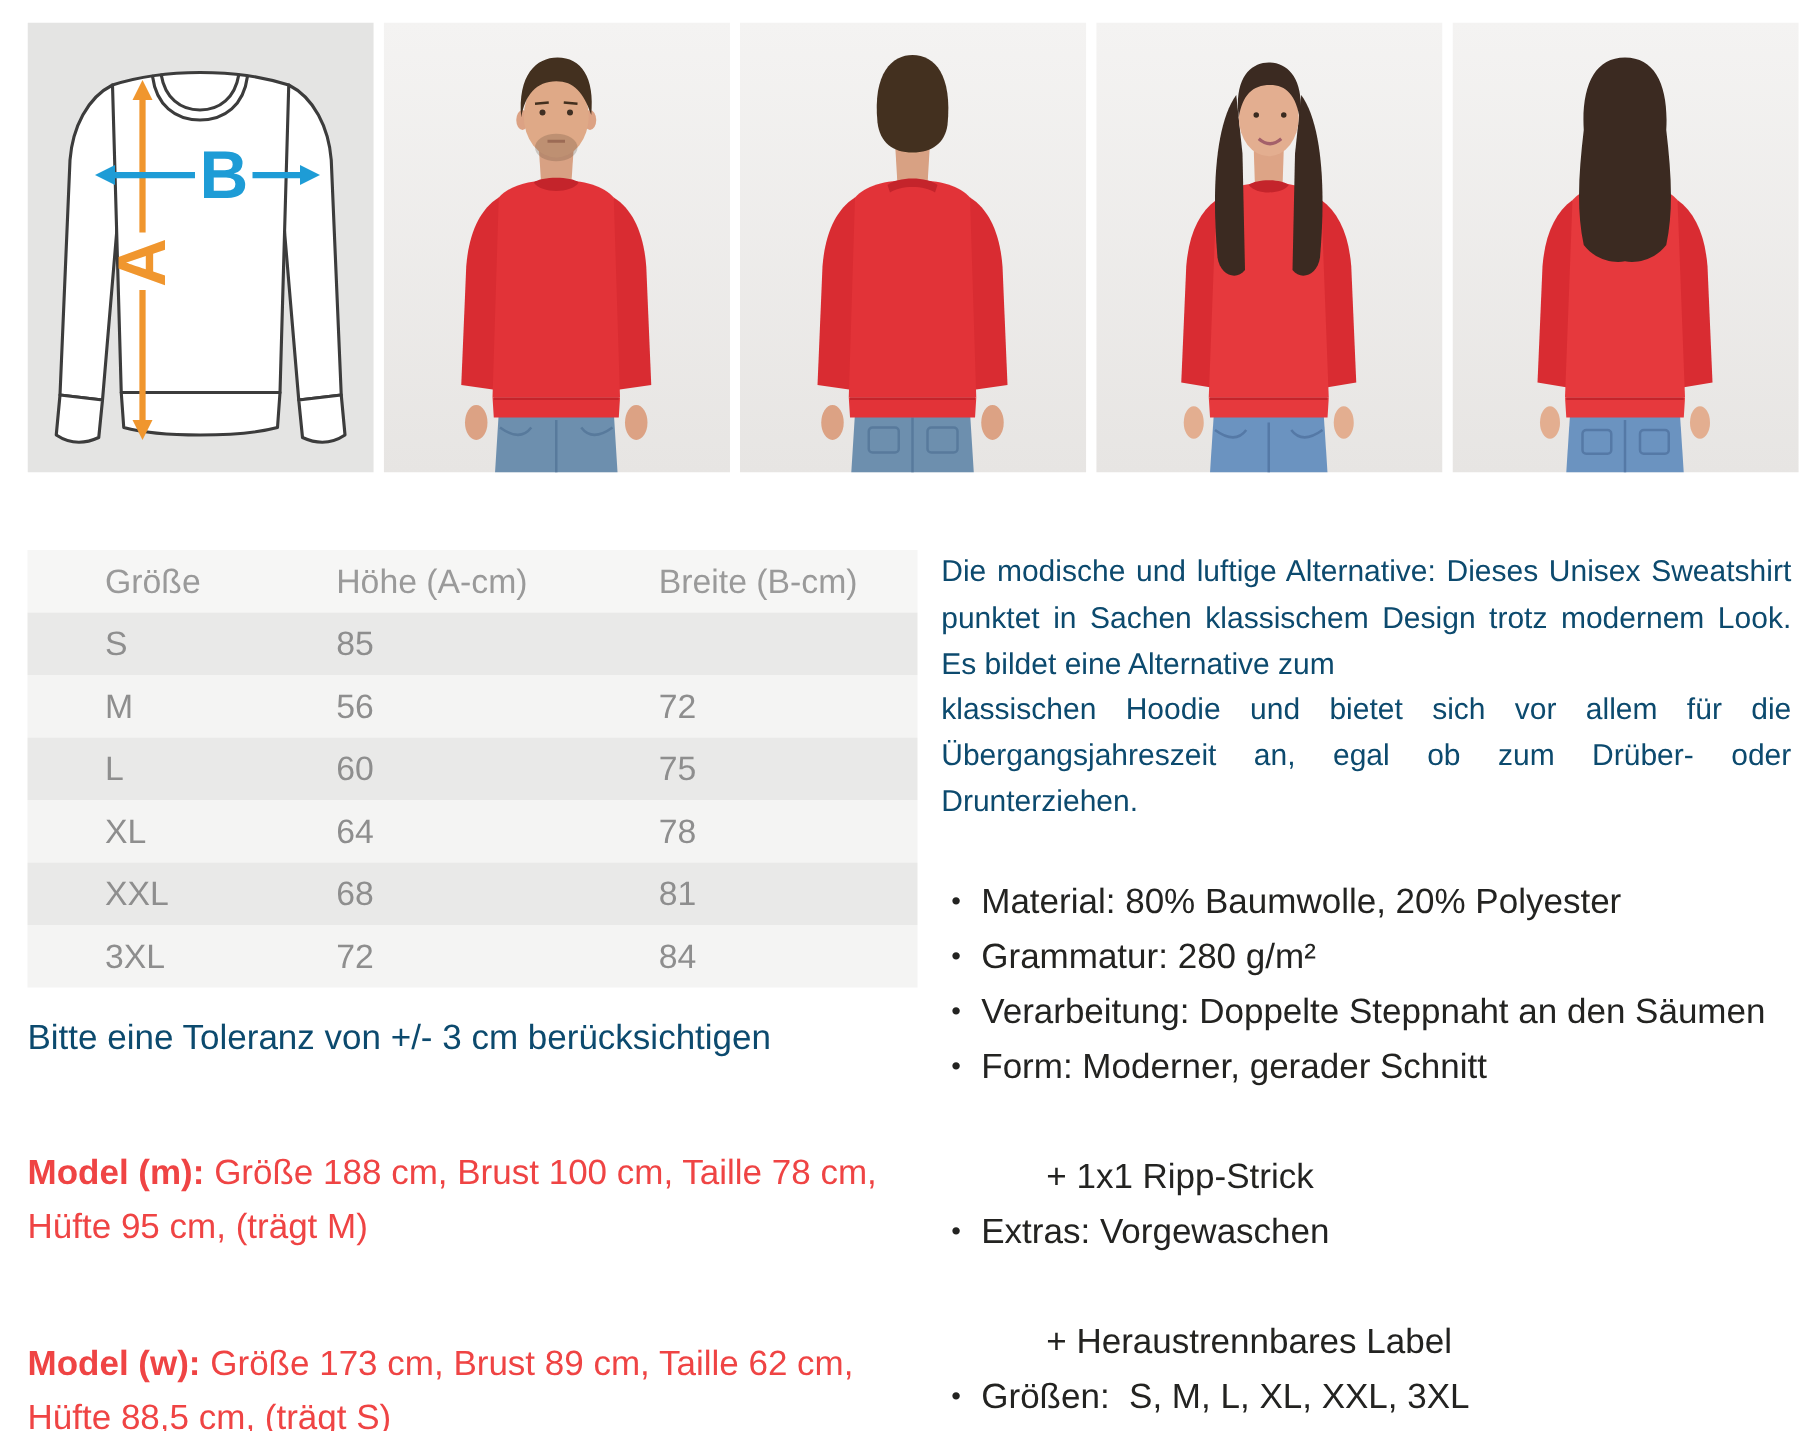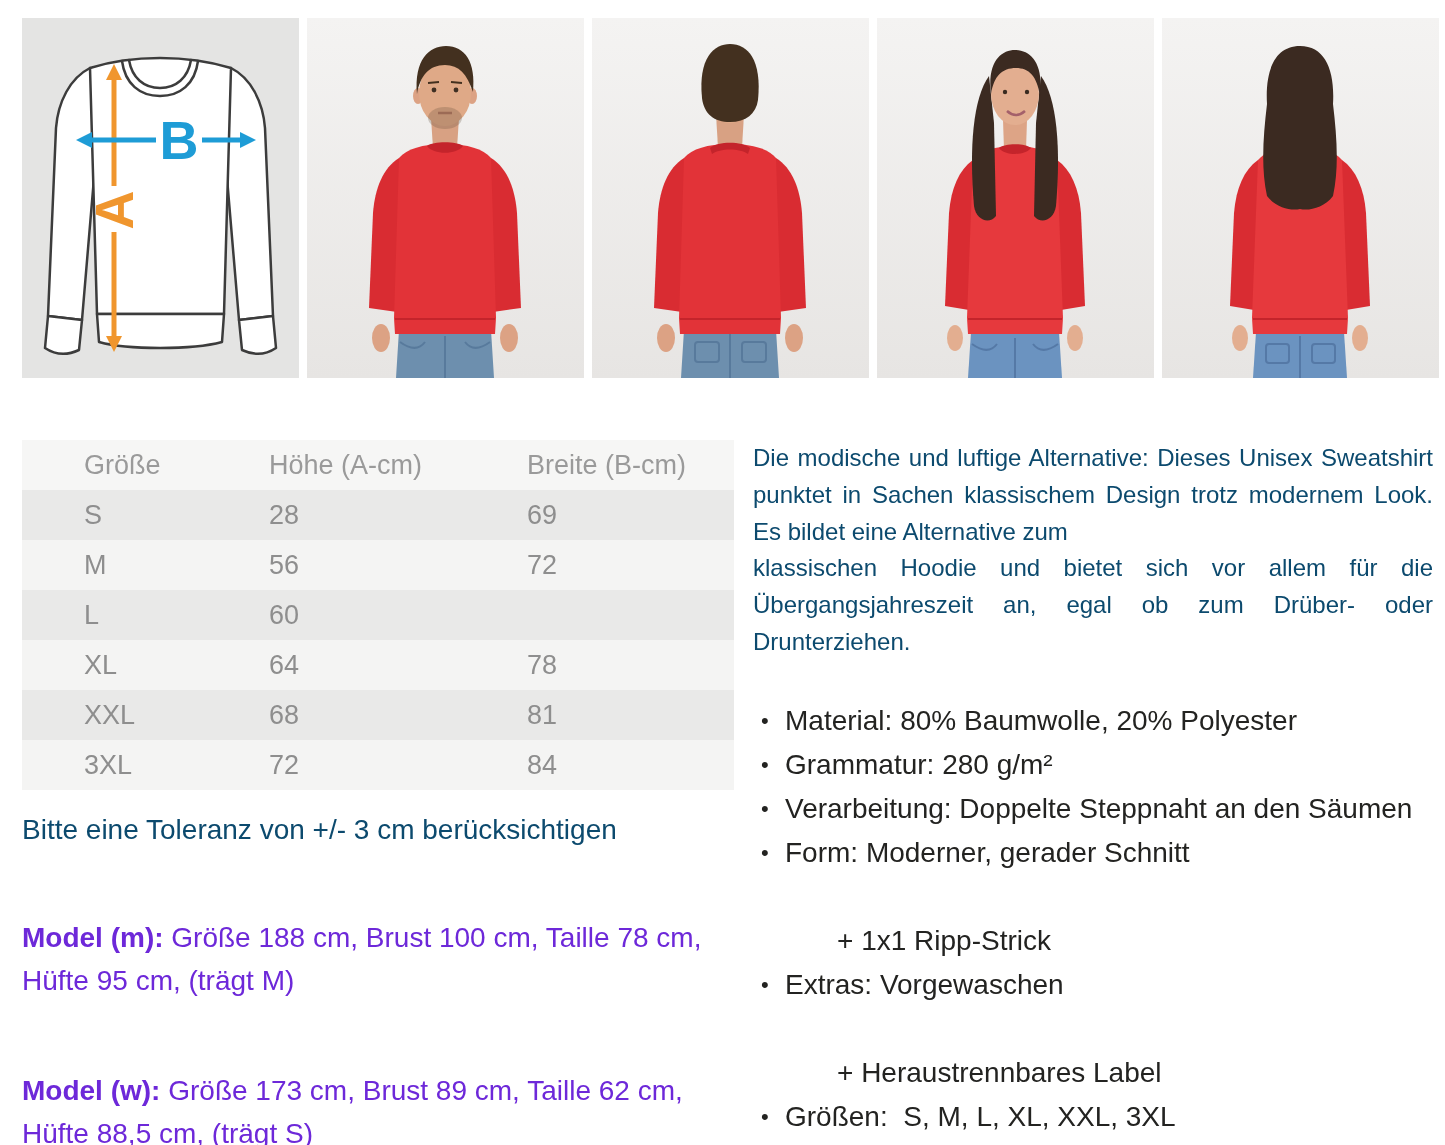--- a/index.html
+++ b/index.html
@@ -21,21 +21,21 @@
 
   
   .size-table { font-size:27px; color:#8e8e8e; }
   .trow { display:grid; grid-template-columns:185px 258px 1fr; height:50px; line-height:50px; padding-left:62px; }
   .trow.header { background:#f6f6f5; color:#9a9a9a; }
   .trow.odd  { background:#e9e9e8; }
   .trow.even { background:#f4f4f3; }
 
   .note { margin-top:24px; font-size:28px; color:#0c4a6e; }
 
-  .model-block { margin-top:70px; font-size:28px; color:#6d28d9; line-height:1.55; width:700px; }
+  .model-block { margin-top:70px; font-size:28px; color:#ef4444; line-height:1.55; width:700px; }
   .model-block.second { margin-top:66px; }
   .model-label { font-weight:bold; }
 
   
   .description { font-size:24px; color:#0c4a6e; line-height:1.535; text-align:justify; }
 
   .features { margin-top:38px; font-size:28px; color:#232321; }
   .feature { position:relative; padding-left:32px; line-height:44px; }
   .bullet { position:absolute; left:8px; top:0; font-size:22px; }
   .feature-text { white-space:pre-wrap; }
@@ -218,31 +218,31 @@
 
     <div class="left-col">
       <div class="size-table">
         <div class="trow header">
           <span>Größe</span>
           <span>Höhe (A-cm)</span>
           <span>Breite (B-cm)</span>
         </div>
         <div class="trow odd">
           <span>S</span>
-          <span>28</span>
-          <span>69</span>
+          <span>85</span>
         </div>
         <div class="trow even">
           <span>M</span>
           <span>56</span>
           <span>72</span>
         </div>
         <div class="trow odd">
           <span>L</span>
           <span>60</span>
+          <span>75</span>
         </div>
         <div class="trow even">
           <span>XL</span>
           <span>64</span>
           <span>78</span>
         </div>
         <div class="trow odd">
           <span>XXL</span>
           <span>68</span>
           <span>81</span>

